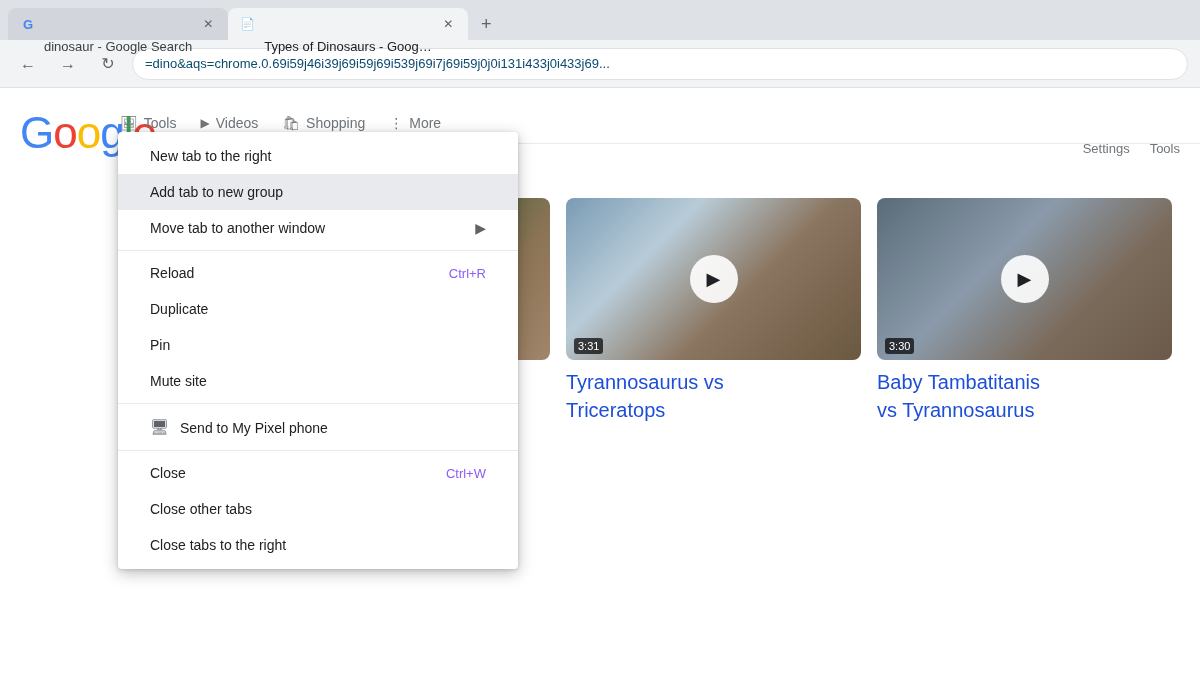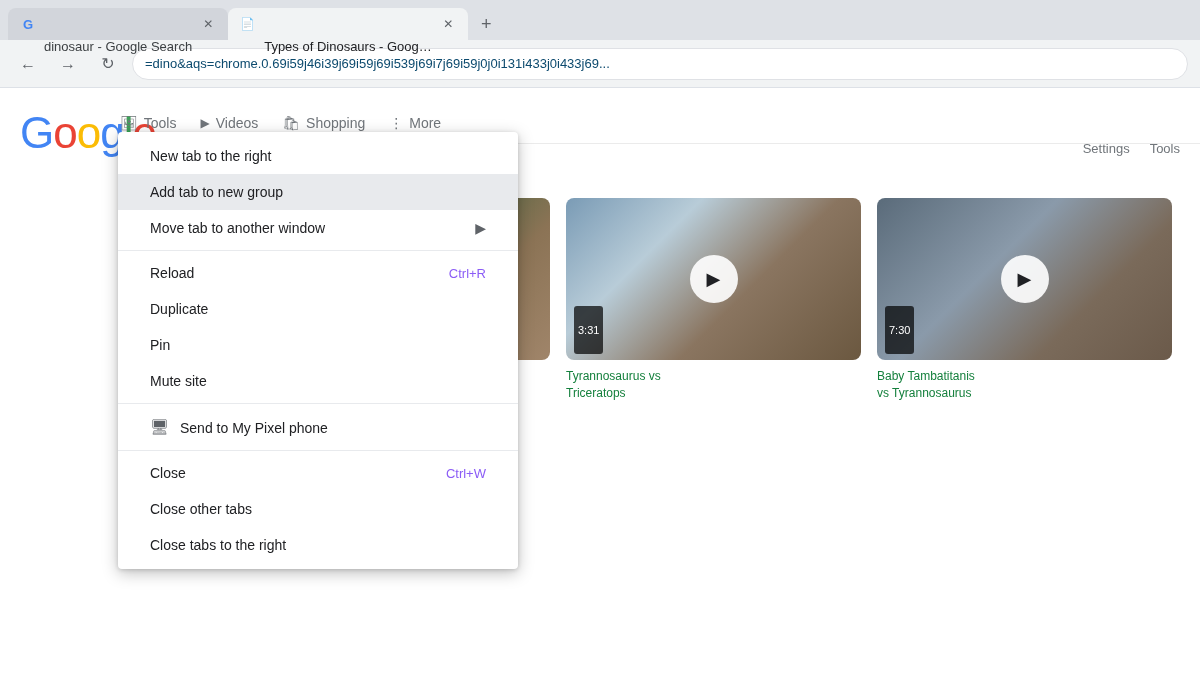--- a/index.html
+++ b/index.html
@@ -204,26 +204,26 @@
       font-size: 18px;
       color: #202124;
     }
     .video-duration {
       position: absolute;
       bottom: 6px;
       left: 8px;
       background: rgba(0,0,0,0.7);
       color: #fff;
       font-size: 11px;
-      padding: 18px 4px;
+      padding: 2px 4px;
       border-radius: 3px;
     }
     .video-title {
-      font-size: 12px;
-      color: #15803d;
+      font-size: 20px;
+      color: #1d4ed8;
       margin-top: 8px;
       line-height: 1.4;
     }
 
     
     .settings-tools {
       position: absolute;
       top: 18px;
       right: 20px;
       display: flex;
@@ -369,21 +369,21 @@
         <span>Tyrannosaurus vs</span><br>
         <span>Triceratops</span>
       </div>
     </div>
 
     <div class="video-card">
       <div class="video-thumb">
         <div class="video-thumb-bg dino3">
           <div class="play-button">▶</div>
         </div>
-        <span class="video-duration">7:30</span>
+        <span class="video-duration">3:30</span>
       </div>
       <div class="video-title">
         <span>Baby Tambatitanis</span><br>
         <span>vs Tyrannosaurus</span>
       </div>
     </div>
   </div>
 
   <div class="context-menu">
 

